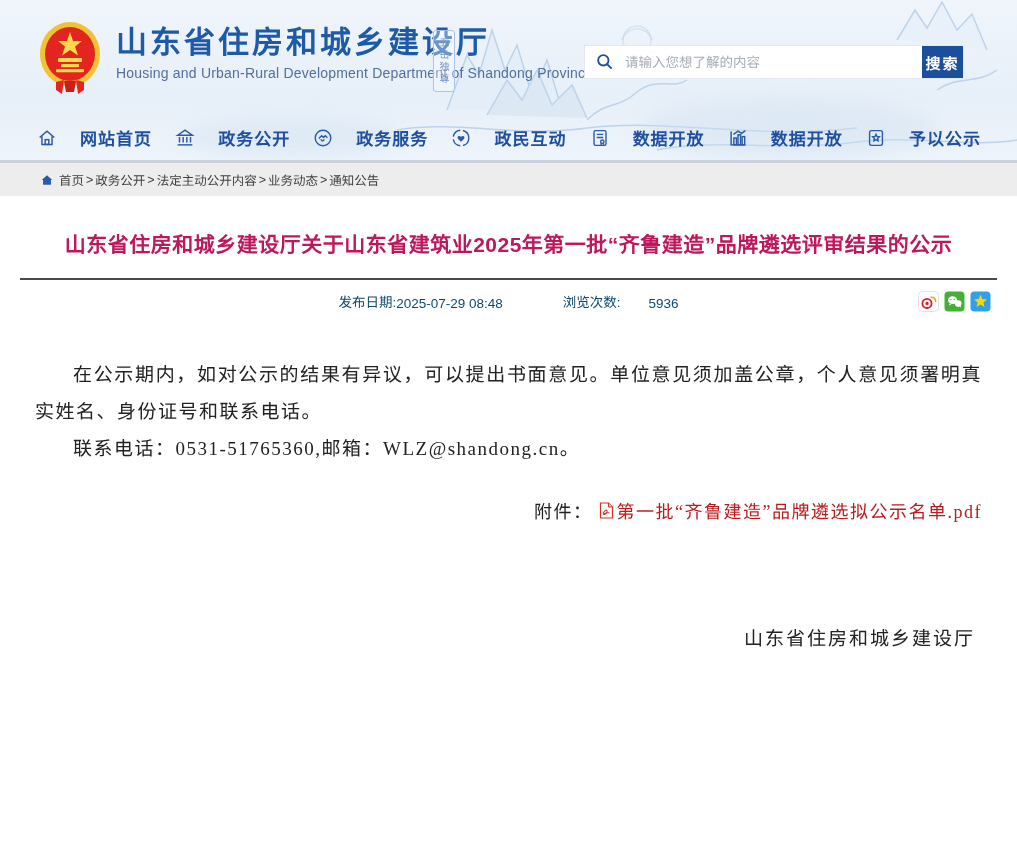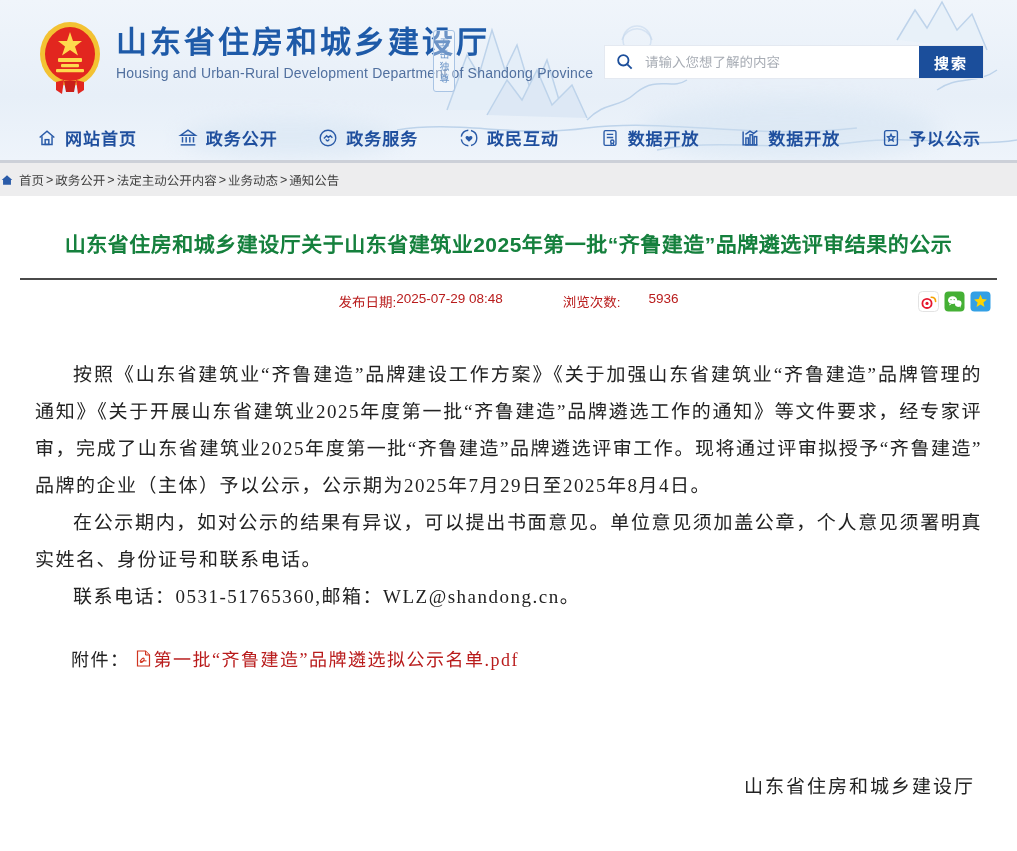--- a/index.html
+++ b/index.html
@@ -14,54 +14,54 @@
 
   .banner { position:relative; height:115px; z-index:2; }
   .emblem { position:absolute; left:38px; top:20px; width:64px; height:78px; }
   .site-title-block { position:absolute; left:116px; top:24px; }
   .site-name { font-size:31px; font-weight:bold; color:#1e5aa8; letter-spacing:3px; line-height:1.2; }
   .site-name-en { margin-top:4px; font-size:14px; color:#51709f; letter-spacing:.2px; }
 
   .cartouche { position:absolute; left:433px; top:30px; width:22px; height:62px; border:1px solid #a9c4e4; background:rgba(255,255,255,.35); border-radius:3px;
                writing-mode:vertical-rl; text-orientation:upright; font-size:10px; color:#6f97c9; letter-spacing:2px; text-align:center; line-height:22px; }
 
-  .search-bar { position:absolute; left:604px; top:45px; width:380px; height:34px; display:flex; background:#ffffff; border:1px solid #e4e9f1; z-index:3;justify-content:flex-end; }
+  .search-bar { position:absolute; left:584px; top:45px; width:380px; height:34px; display:flex; background:#ffffff; border:1px solid #e4e9f1; z-index:3;justify-content:flex-end; }
   .search-icon { width:40px; display:flex; align-items:center; justify-content:center; }
   .search-input { flex:1; border:none; outline:none; font-size:13.5px; color:#333; background:transparent; }
   .search-input::placeholder { color:#a8adb5; }
-  .search-btn { width:64px; border:none; background:#1b4e9b; color:#fff; font-size:15px; font-weight:bold; letter-spacing:2px; cursor:pointer; }
+  .search-btn { width:41px; border:none; background:#1b4e9b; color:#fff; font-size:15px; font-weight:bold; letter-spacing:2px; cursor:pointer; }
 
   .nav { position:relative; z-index:2; height:45px; display:flex; align-items:center; justify-content:space-between; padding:0 36px; }
-  .nav-item { display:flex; align-items:center; gap:7px; text-decoration:none; cursor:pointer;justify-content:flex-end; }
+  .nav-item { display:flex; align-items:center; gap:22px; text-decoration:none; cursor:pointer;justify-content:flex-end; }
   .nav-label { font-size:17px; font-weight:bold; color:#1f4f9e; letter-spacing:1px; }
   .nav-icon { display:flex; align-items:center; }
 
   
-  .breadcrumb-bar { height:36px; background:#ededee; border-top:3px solid #ccd0d8; display:flex; align-items:center; }
+  .breadcrumb-bar { height:36px; background:#ededee; border-top:3px solid #ccd0d8; display:flex; align-items:center; padding-left:40px; }
   .crumb-home-icon { margin-right:5px; display:flex; }
   .crumb, .crumb-sep { font-size:12.5px; color:#404040; }
   .crumb { cursor:pointer; }
   .crumb-sep { margin:0 2px; }
 
   
   .article { position:relative; padding:0 20px; }
-  .article-title { margin-top:32px; text-align:center; font-size:21px; font-weight:bold; color:#15803d; letter-spacing:.5px; }
+  .article-title { margin-top:32px; text-align:center; font-size:21px; font-weight:bold; color:#be185d; letter-spacing:.5px; }
   .title-divider { margin-top:20px; border-bottom:2px solid #4a4a4a; }
 
   .meta-row { position:relative; height:42px; display:flex; align-items:center; justify-content:center; }
-  .meta-group { display:flex; align-items:flex-start; font-size:13.5px; color:#b91c1c; }
+  .meta-group { display:flex; align-items:flex-end; font-size:13.5px; color:#0c4a6e; }
   .meta-views-label { margin-left:60px; }
   .meta-views-value { margin-left:28px; }
   .share-group { position:absolute; right:6px; top:11px; display:flex; gap:5px; }
   .share-btn { width:21px; height:21px; cursor:pointer; display:block; }
 
   .article-body { margin-top:34px; padding:0 15px; font-family:"Liberation Serif","DejaVu Serif",serif; font-size:19px; color:#222; line-height:37px; letter-spacing:1.5px; }
   .article-body p { text-indent:2em; text-align:justify; }
 
-  .attachment-row { margin-top:30px; padding:0 15px; font-family:"Liberation Serif","DejaVu Serif",serif; font-size:18px; color:#222; letter-spacing:1.5px; display:flex; align-items:center; }
+  .attachment-row { margin-top:30px; padding:0 15px; font-family:"Liberation Serif","DejaVu Serif",serif; font-size:18px; color:#222; letter-spacing:1.5px; display:flex; align-items:center;justify-content:flex-end; }
   .attachment-label { margin-left:2em; }
   .pdf-icon { margin:0 3px 0 6px; display:flex; }
   .attachment-link { color:#b91c1c; text-decoration:none; cursor:pointer; }
 
   .signature { margin-top:100px; padding-right:22px; text-align:right; font-family:"Liberation Serif","DejaVu Serif",serif; font-size:19px; color:#222; letter-spacing:2px; }
   .signature-org { display:block; }
   .signature-date { display:block; margin-top:16px; padding-right:18px; }
 </style>
 </head>
 <body>
@@ -238,21 +238,20 @@
             <circle cx="10.2" cy="8.6" r="0.7" fill="#45b035"></circle>
         </svg>
         <svg class="share-btn" viewBox="0 0 21 21">
           <rect x="0.5" y="0.5" width="20" height="20" rx="4" fill="#33a0e5"></rect>
           <path d="M10.5 3.8 L12.3 8 L16.9 8.4 L13.4 11.4 L14.5 15.9 L10.5 13.4 L6.5 15.9 L7.6 11.4 L4.1 8.4 L8.7 8 Z" fill="#ffd400"></path>
         </svg>
       </div>
     </div>
 
     <div class="article-body">
-      <p>按照《山东省建筑业“齐鲁建造”品牌建设工作方案》《关于加强山东省建筑业“齐鲁建造”品牌管理的通知》《关于开展山东省建筑业2025年度第一批“齐鲁建造”品牌遴选工作的通知》等文件要求，经专家评审，完成了山东省建筑业2025年度第一批“齐鲁建造”品牌遴选评审工作。现将通过评审拟授予“齐鲁建造”品牌的企业（主体）予以公示，公示期为2025年7月29日至2025年8月4日。</p>
       <p>在公示期内，如对公示的结果有异议，可以提出书面意见。单位意见须加盖公章，个人意见须署明真实姓名、身份证号和联系电话。</p>
       <p>联系电话：0531-51765360,邮箱：WLZ@shandong.cn。</p>
     </div>
 
     <div class="attachment-row">
       <span class="attachment-label">附件：</span>
       <span class="pdf-icon">
         <svg width="15" height="17" viewBox="0 0 15 17">
           <path d="M1.5 1 H9.5 L13.5 5 V16 H1.5 Z" fill="#ffffff" stroke="#d0341f" stroke-width="1.2"></path>
           <path d="M9.5 1 L9.5 5 L13.5 5" fill="#f6c9c0" stroke="#d0341f" stroke-width="1"></path>

